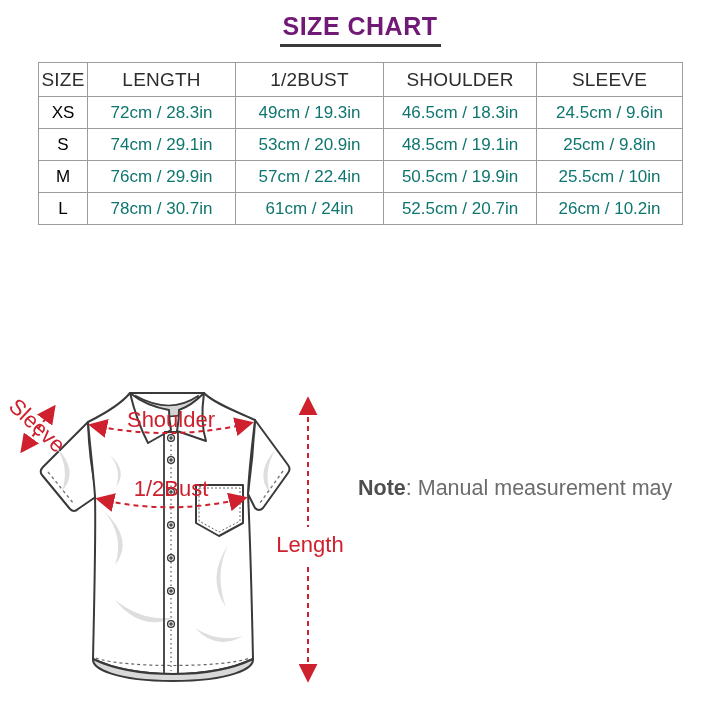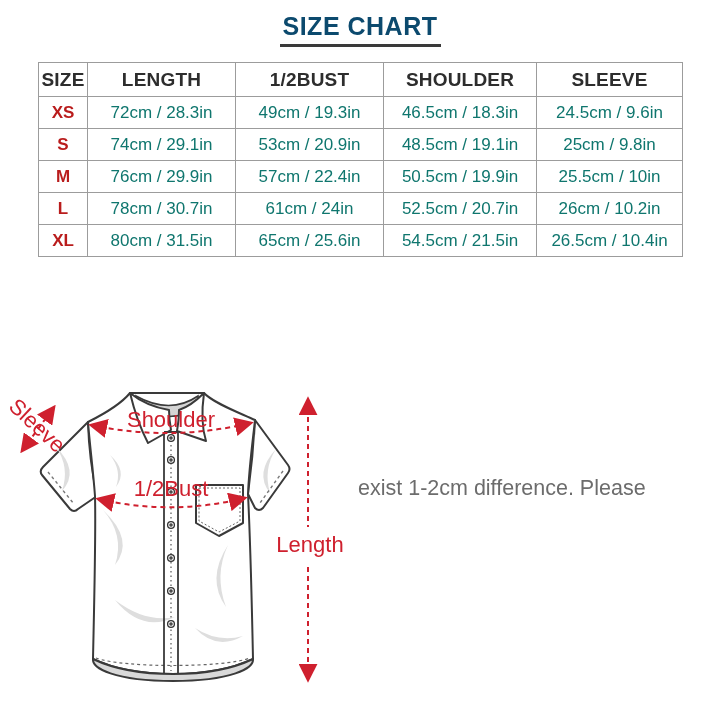--- a/index.html
+++ b/index.html
@@ -3,36 +3,36 @@
 <meta charset="utf-8">
 <style>
   html, body { margin:0; padding:0; background:#ffffff; }
   .page {
     position:relative; width:720px; height:720px; background:#fff;
     font-family:"Liberation Sans", sans-serif; overflow:hidden;
   }
   
   .title-wrap { position:absolute; top:12px; left:0; width:720px; text-align:center; }
   .title {
-    display:inline-block; font-size:25px; font-weight:bold; color:#0c4a6e;
+    display:inline-block; font-size:25px; font-weight:bold; color:#701a75;
     letter-spacing:0.5px; border-bottom:3px solid #3a3a3a; padding:0 3px 3px 3px;
   }
   
   table.size-table {
     position:absolute; left:38px; top:62px; width:644px;
     border-collapse:collapse; table-layout:fixed; background:#fff;
   }
   .size-table th, .size-table td {
     border:1px solid #9c9c9c; text-align:center; vertical-align:middle; padding:0;
     overflow:hidden; white-space:nowrap;
   }
-  .size-table thead th { height:33px; font-size:19px; font-weight:bold; color:#2d2d2d; letter-spacing:0.2px;margin-left:23px; }
+  .size-table thead th { height:33px; font-size:19px; font-weight:normal; color:#2d2d2d; letter-spacing:0.2px;margin-left:23px; }
   .size-table tbody tr { height:32px; }
   .size-table td { font-size:17px; color:#0f766e; }
-  .size-table td.size-col { font-weight:bold; color:#b91c1c; }
+  .size-table td.size-col { font-weight:normal; color:#000000; }
   
   .figure { position:absolute; left:0; top:373px; width:350px; height:340px; }
   .figure svg { display:block; }
   
   .note {
     position:absolute; left:358px; top:470px; width:334px;
     font-size:21.5px; line-height:36px; color:#6c6c6c;
   }
   .note b { color:#4e4e4e; }
 </style>
@@ -83,27 +83,20 @@
         <td>57cm / 22.4in</td>
         <td>50.5cm / 19.9in</td>
         <td>25.5cm / 10in</td>
       </tr>
       <tr>
         <td class="size-col">L</td>
         <td>78cm / 30.7in</td>
         <td>61cm / 24in</td>
         <td>52.5cm / 20.7in</td>
         <td>26cm / 10.2in</td>
-      </tr>
-      <tr>
-        <td class="size-col">XL</td>
-        <td>80cm / 31.5in</td>
-        <td>65cm / 25.6in</td>
-        <td>54.5cm / 21.5in</td>
-        <td>26.5cm / 10.4in</td>
       </tr>
     </tbody>
   </table>
 
   <div class="figure">
     <svg width="350" height="340" viewBox="0 0 350 340">
       <defs>
         <marker id="arr" viewBox="0 0 10 10" refX="8.5" refY="5" markerWidth="9.5" markerHeight="9.5" orient="auto-start-reverse">
           <path d="M0,0 L10,5 L0,10 Z" fill="#cf202e"></path>
         </marker>
@@ -181,16 +174,16 @@
       <g fill="#cf202e" font-family="Liberation Sans, sans-serif" font-size="22">
         <text x="171" y="54" text-anchor="middle">Shoulder</text>
         <text x="171" y="123" text-anchor="middle">1/2Bust</text>
         <text x="310" y="179" text-anchor="middle">Length</text>
         <text x="32" y="58" text-anchor="middle" transform="rotate(43 32 58)">Sleeve</text>
       </g>
     </svg>
   </div>
 
   <div class="note">
-    <div>exist 1-2cm difference. Please</div>
+    <div><b>Note</b><span>: Manual measurement may</span></div>
   </div>
 
 </div>
 
 </body></html>

